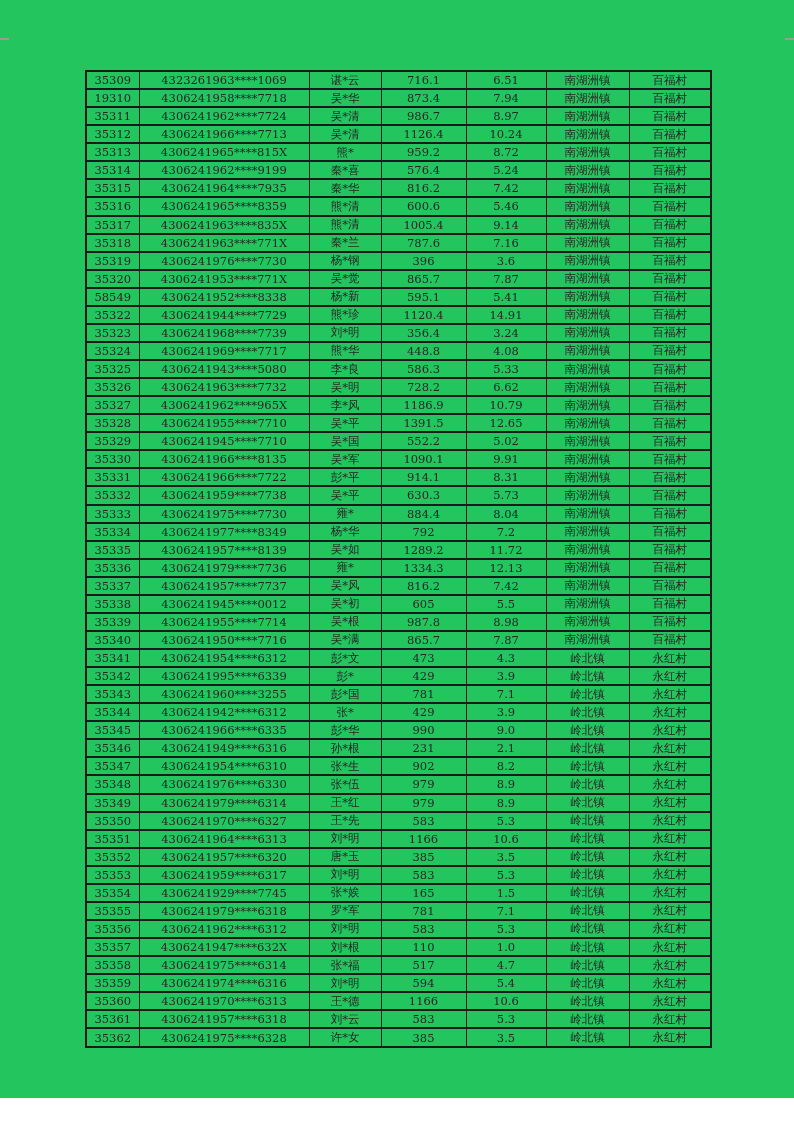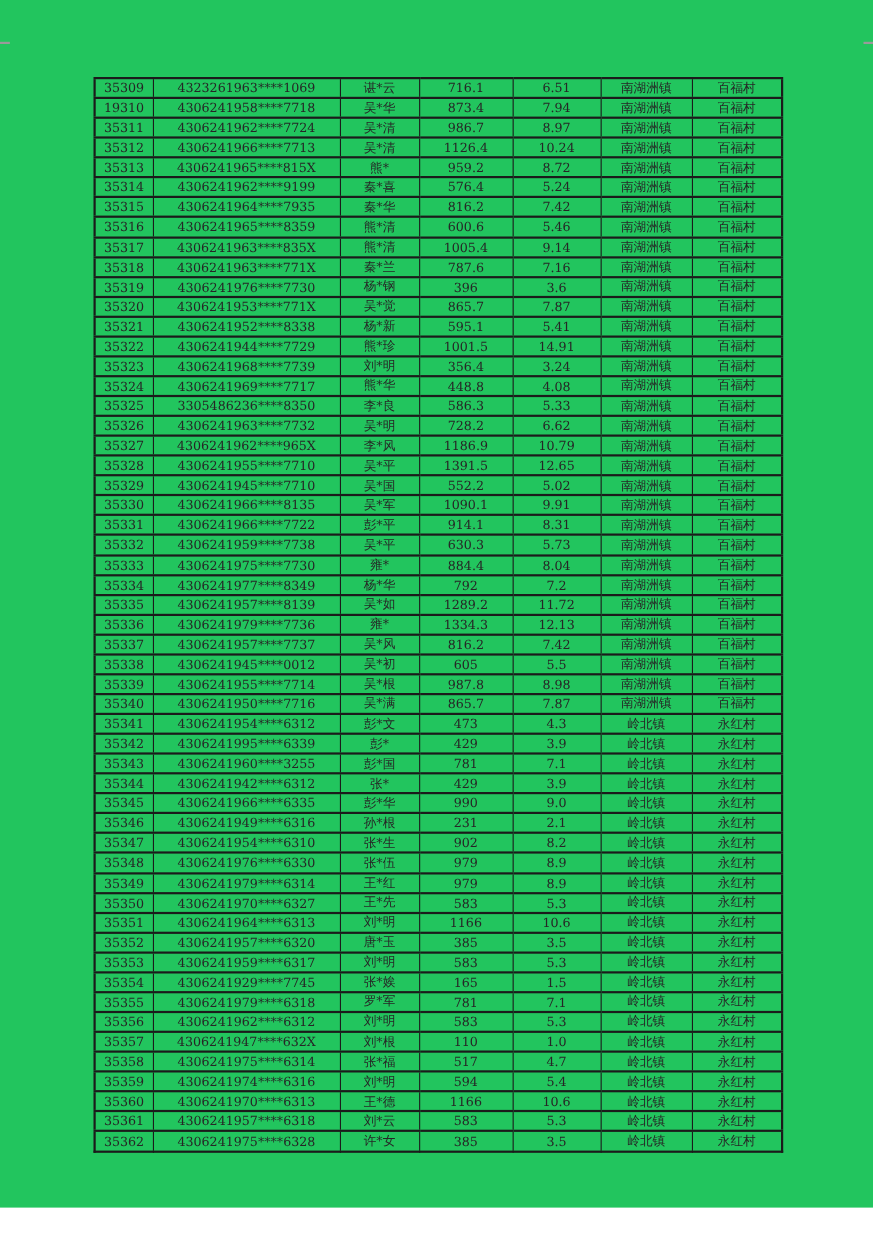--- a/index.html
+++ b/index.html
@@ -173,33 +173,33 @@
         <tr>
       <td>35320</td>
       <td>4306241953****771X</td>
       <td>吴*觉</td>
       <td>865.7</td>
       <td>7.87</td>
       <td>南湖洲镇</td>
       <td>百福村</td>
     </tr>
         <tr>
-      <td>35321</td>
+      <td>58549</td>
       <td>4306241952****8338</td>
       <td>杨*新</td>
       <td>595.1</td>
       <td>5.41</td>
       <td>南湖洲镇</td>
       <td>百福村</td>
     </tr>
         <tr>
       <td>35322</td>
       <td>4306241944****7729</td>
       <td>熊*珍</td>
-      <td>1001.5</td>
+      <td>1120.4</td>
       <td>14.91</td>
       <td>南湖洲镇</td>
       <td>百福村</td>
     </tr>
         <tr>
       <td>35323</td>
       <td>4306241968****7739</td>
       <td>刘*明</td>
       <td>356.4</td>
       <td>3.24</td>
@@ -210,21 +210,21 @@
       <td>35324</td>
       <td>4306241969****7717</td>
       <td>熊*华</td>
       <td>448.8</td>
       <td>4.08</td>
       <td>南湖洲镇</td>
       <td>百福村</td>
     </tr>
         <tr>
       <td>35325</td>
-      <td>3305486236****8350</td>
+      <td>4306241943****5080</td>
       <td>李*良</td>
       <td>586.3</td>
       <td>5.33</td>
       <td>南湖洲镇</td>
       <td>百福村</td>
     </tr>
         <tr>
       <td>35326</td>
       <td>4306241963****7732</td>
       <td>吴*明</td>

